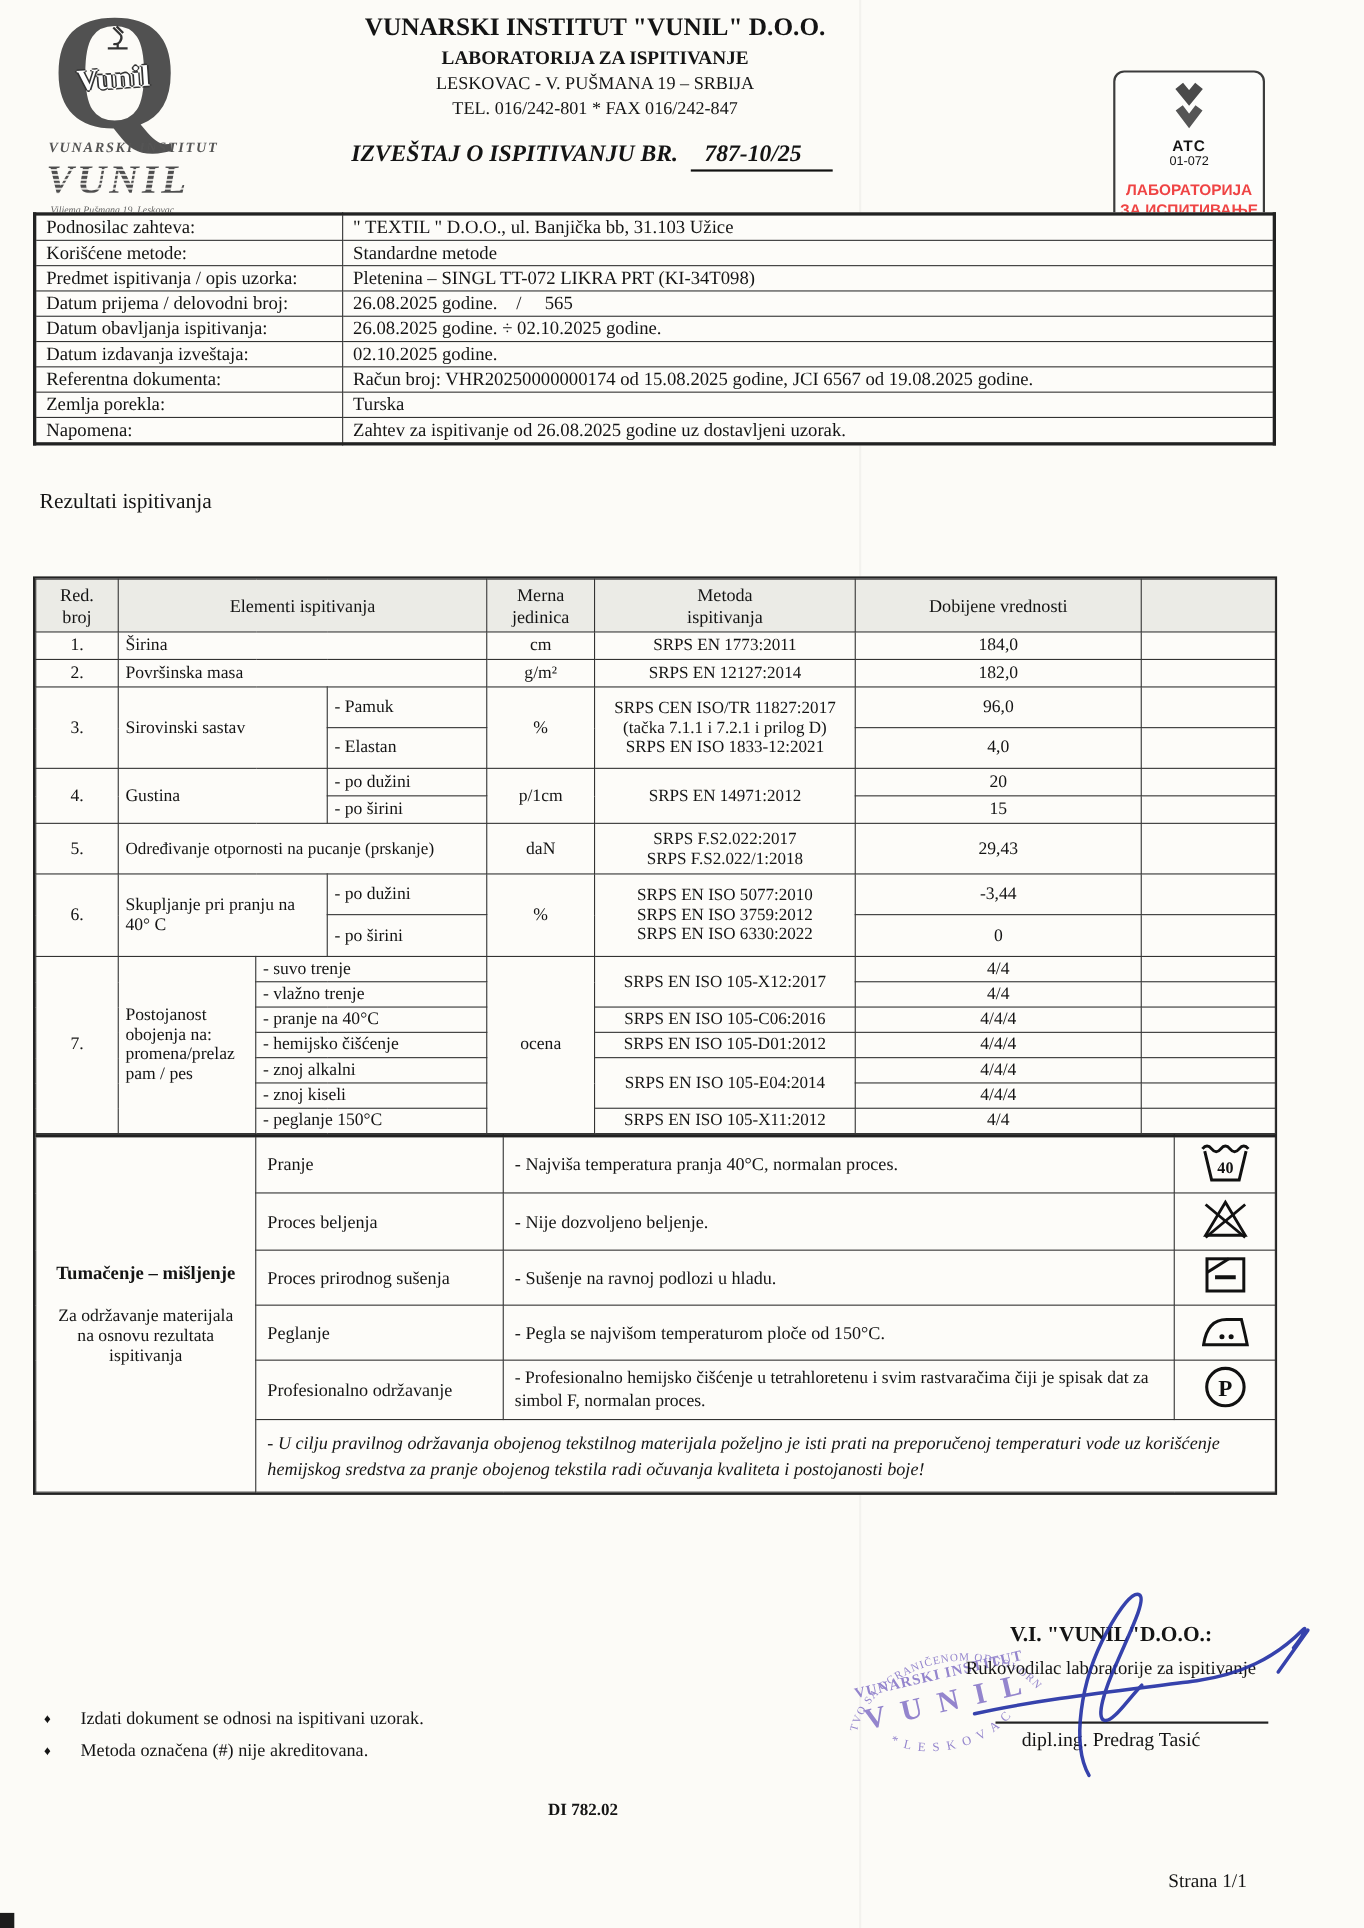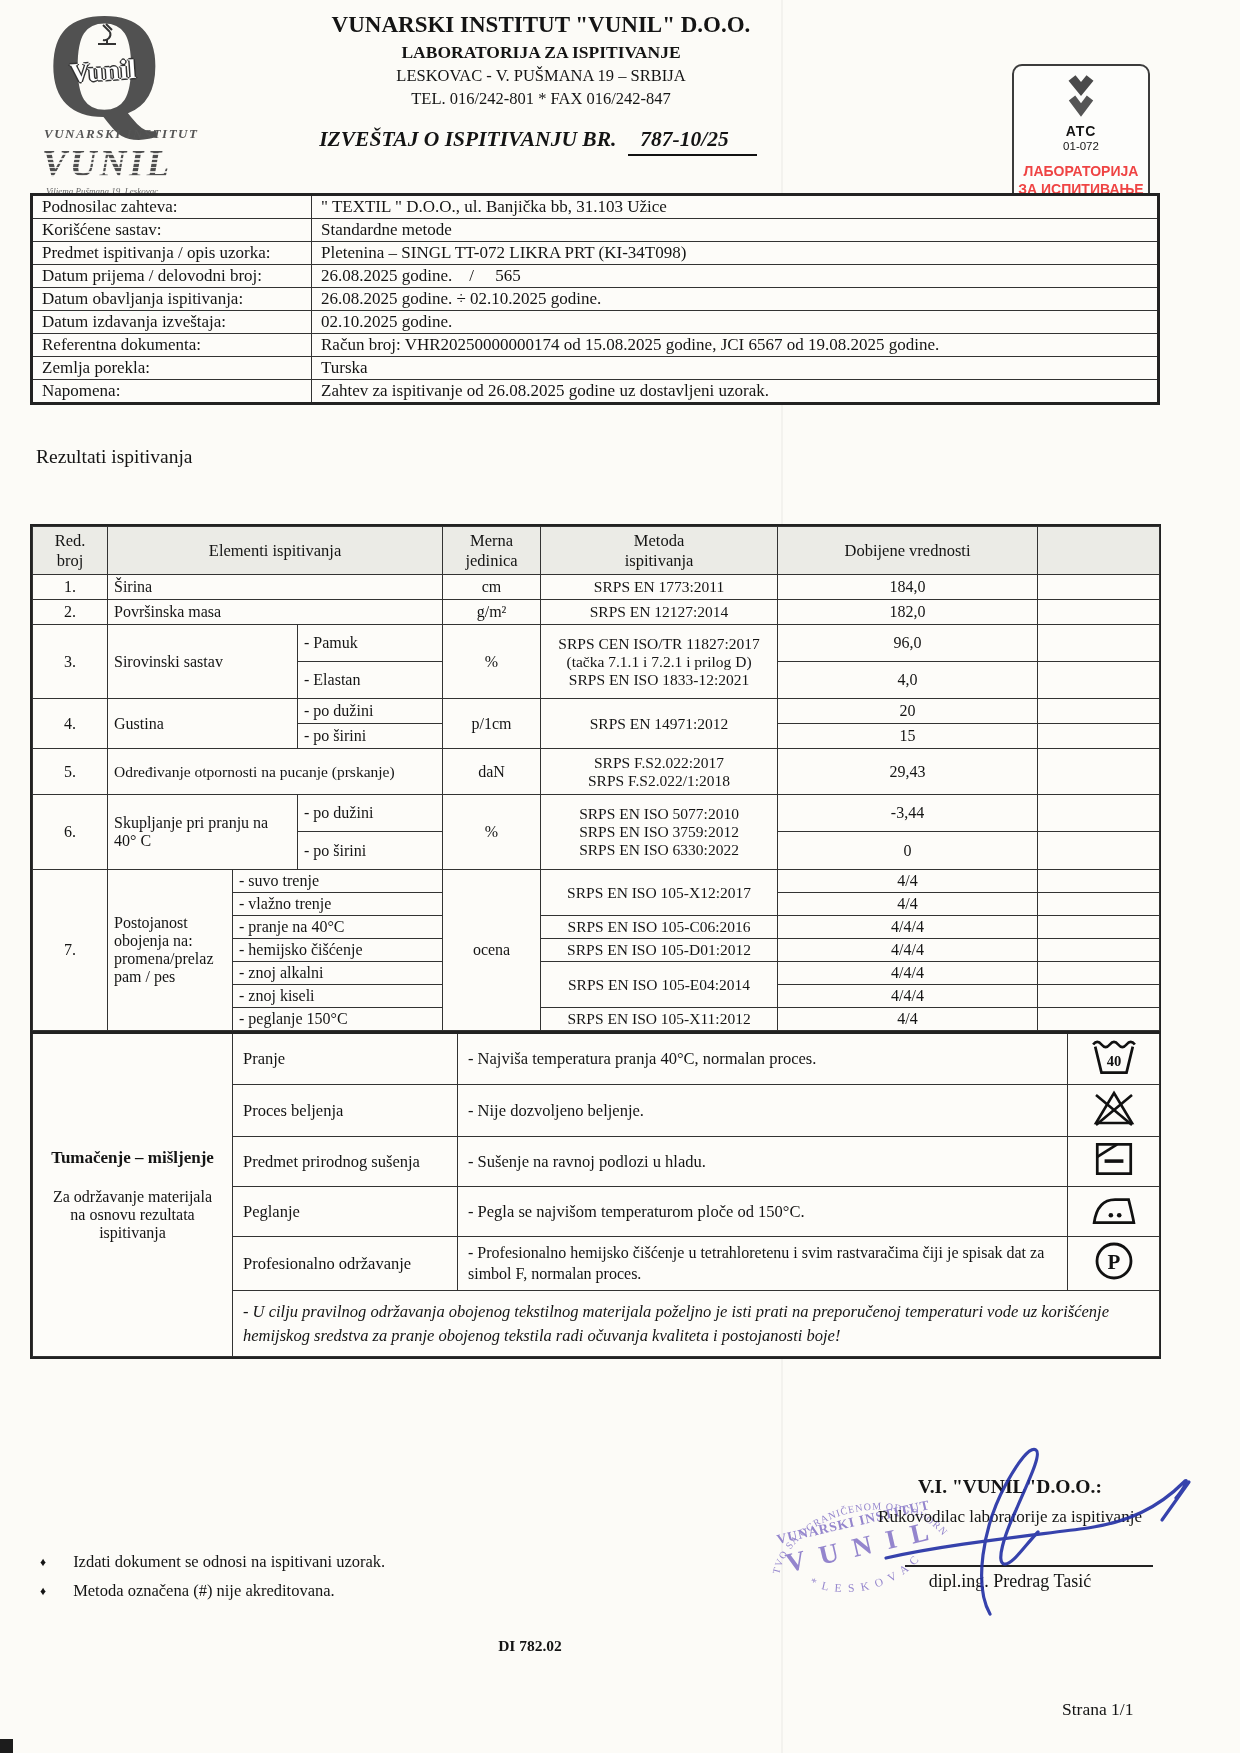--- a/index.html
+++ b/index.html
@@ -132,21 +132,21 @@
       <colgroup>
           <col style="width:280px">
           <col style="width:847px">
         </colgroup>
       <tbody>
           <tr>
             <td>Podnosilac zahteva:</td>
             <td>" TEXTIL " D.O.O., ul. Banjička bb, 31.103 Užice</td>
           </tr>
       <tr>
-            <td>Korišćene sastav:</td>
+            <td>Korišćene metode:</td>
             <td>Standardne metode</td>
           </tr>
       <tr>
             <td>Predmet ispitivanja / opis uzorka:</td>
             <td>Pletenina – SINGL TT-072 LIKRA PRT (KI-34T098)</td>
           </tr>
       <tr>
             <td>Datum prijema / delovodni broj:</td>
             <td>26.08.2025 godine.&nbsp;&nbsp;&nbsp;&nbsp;/&nbsp;&nbsp;&nbsp;&nbsp;&nbsp;565</td>
           </tr>
@@ -355,21 +355,21 @@
           <svg width="46" height="42" viewBox="0 0 46 42">
             <g stroke="#111" stroke-width="2.6" fill="none">
               <path d="M23,6 L41,36 L5,36 Z"></path>
               <path d="M5,8 L41,38"></path>
                   <path d="M41,8 L5,38"></path>
             </g>
           </svg>
         </td>
       </tr>
       <tr style="height:42px">
-        <td>Predmet prirodnog sušenja</td>
+        <td>Proces prirodnog sušenja</td>
         <td>-  Sušenje na ravnoj podlozi u hladu.</td>
         <td class="sym">
           <svg width="46" height="40" viewBox="0 0 44 38">
             <g stroke="#111" stroke-width="2.6" fill="none">
               <rect x="6" y="5" width="32" height="28"></rect>
               <path d="M6,17 L25,5"></path>
               <path d="M13,21 L31,21" stroke-width="3.4"></path>
             </g>
           </svg>
         </td>

